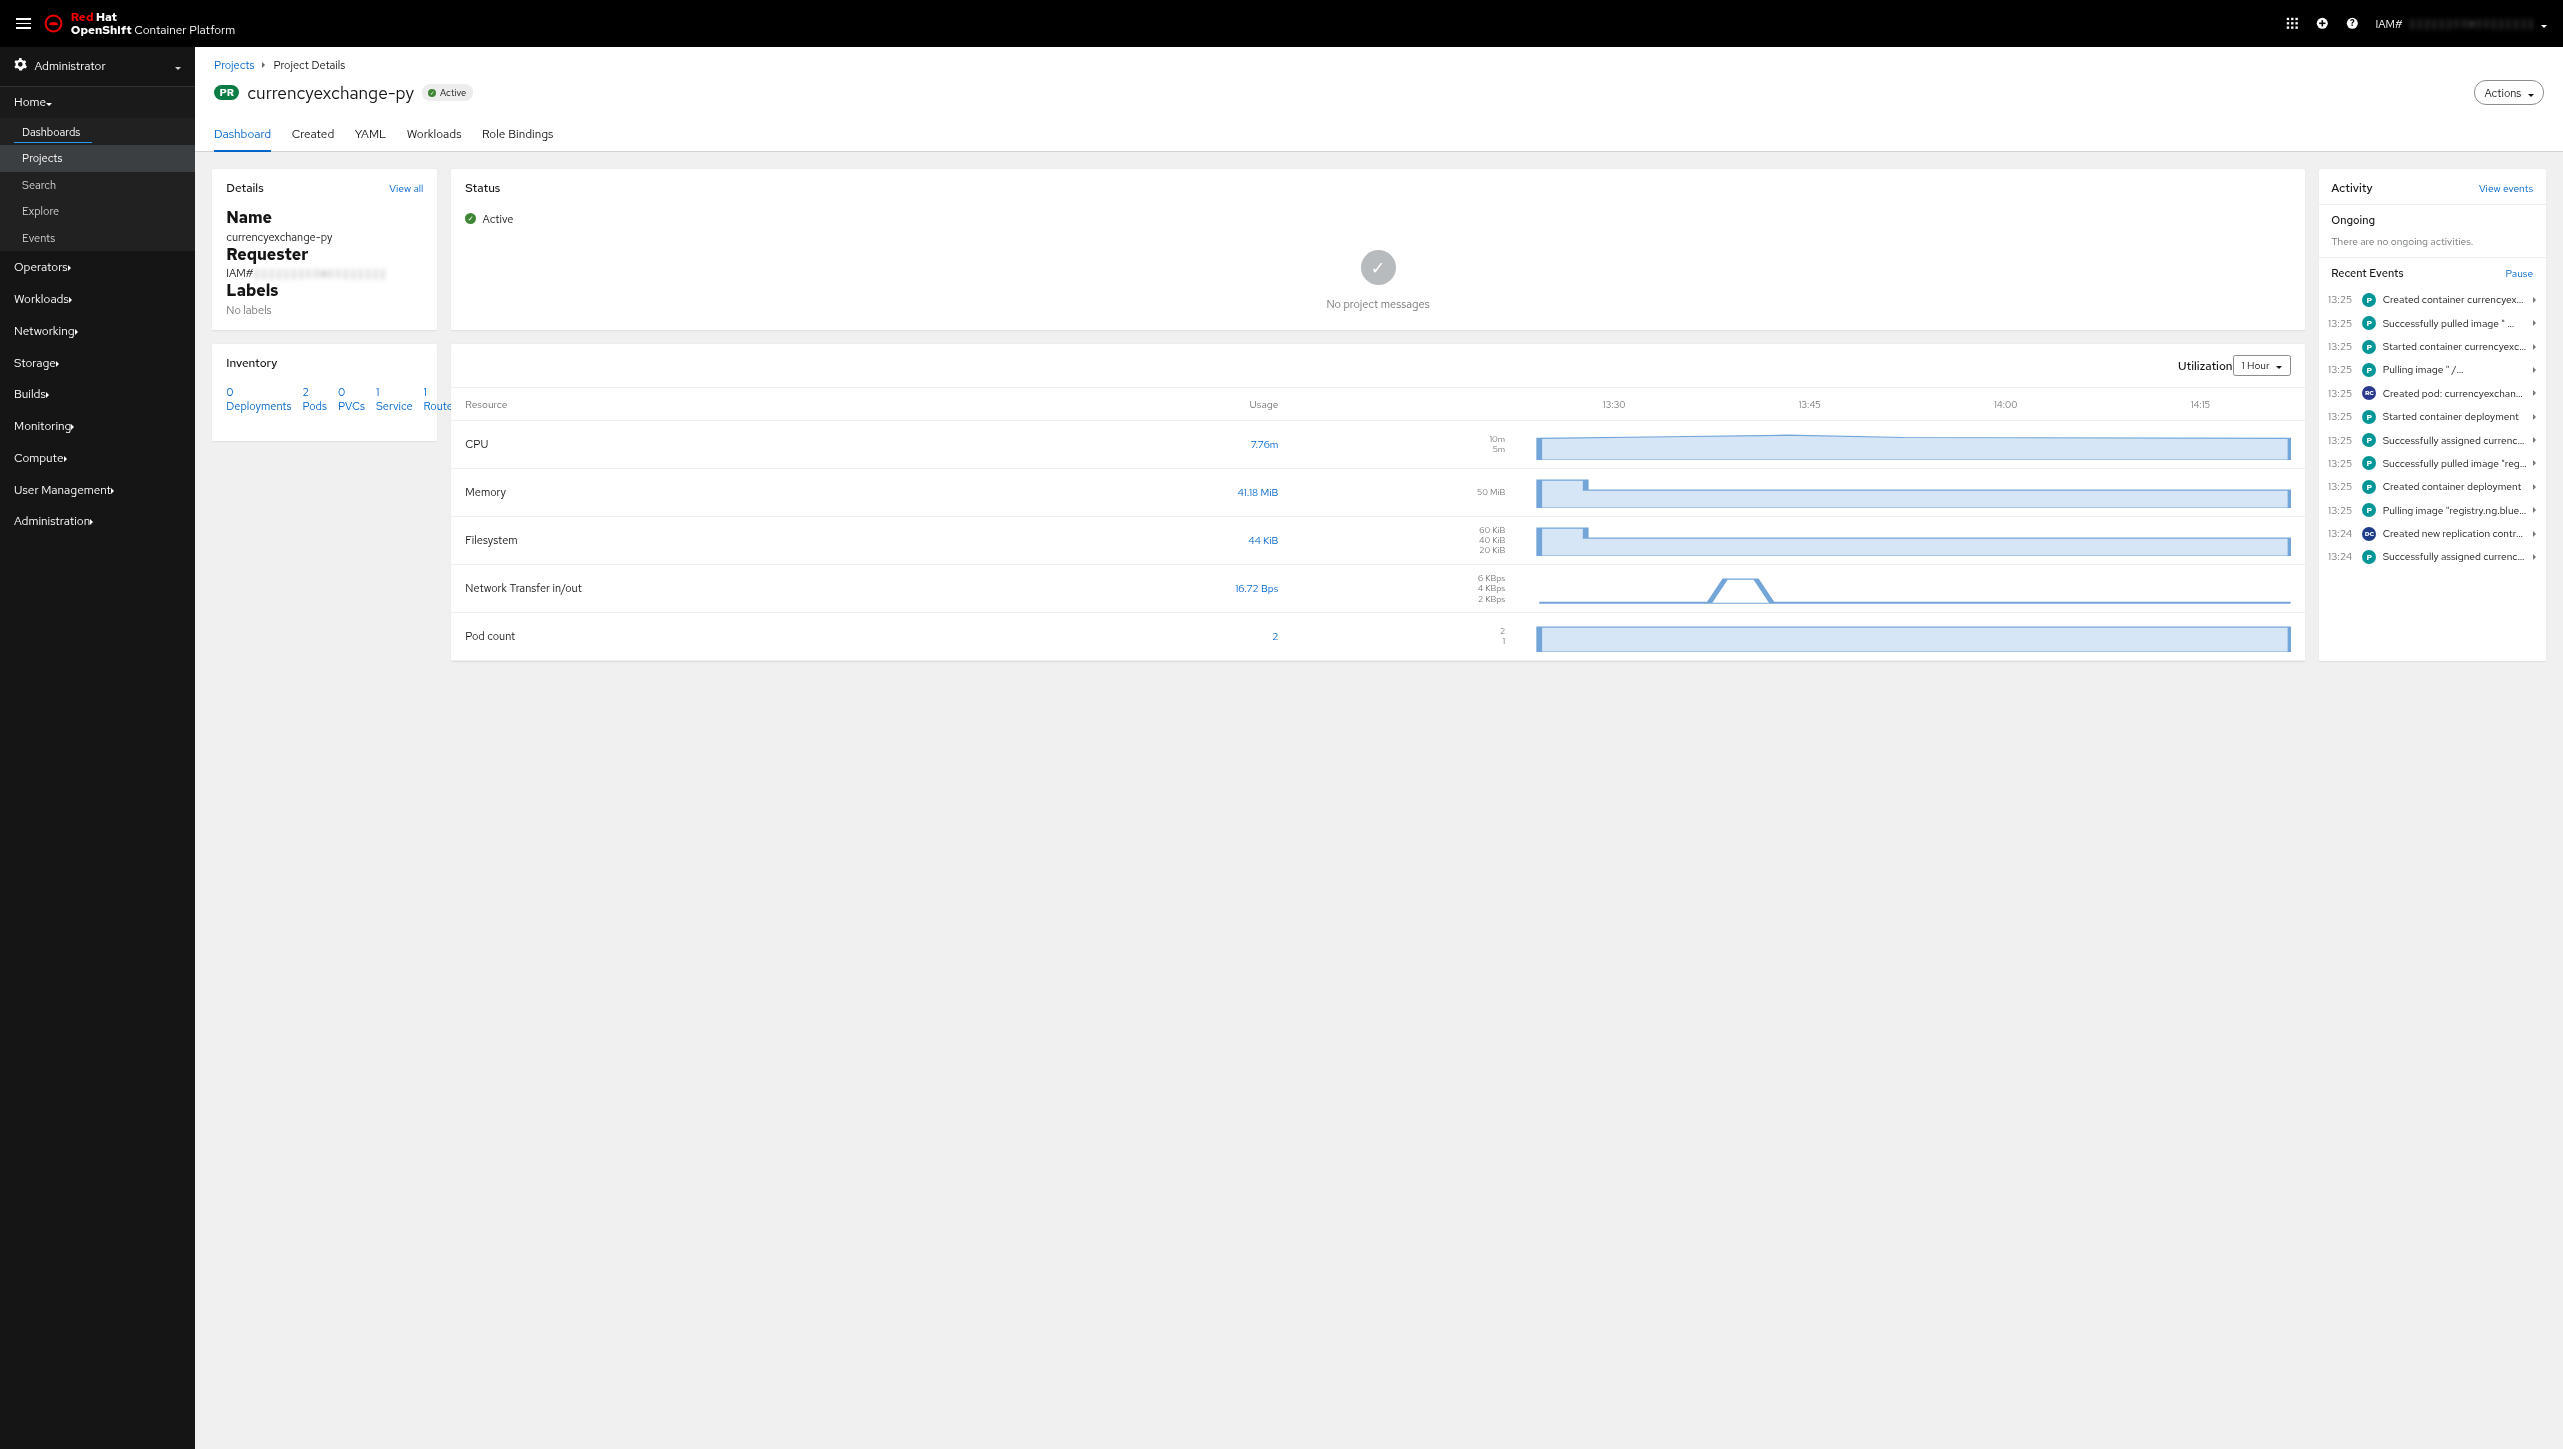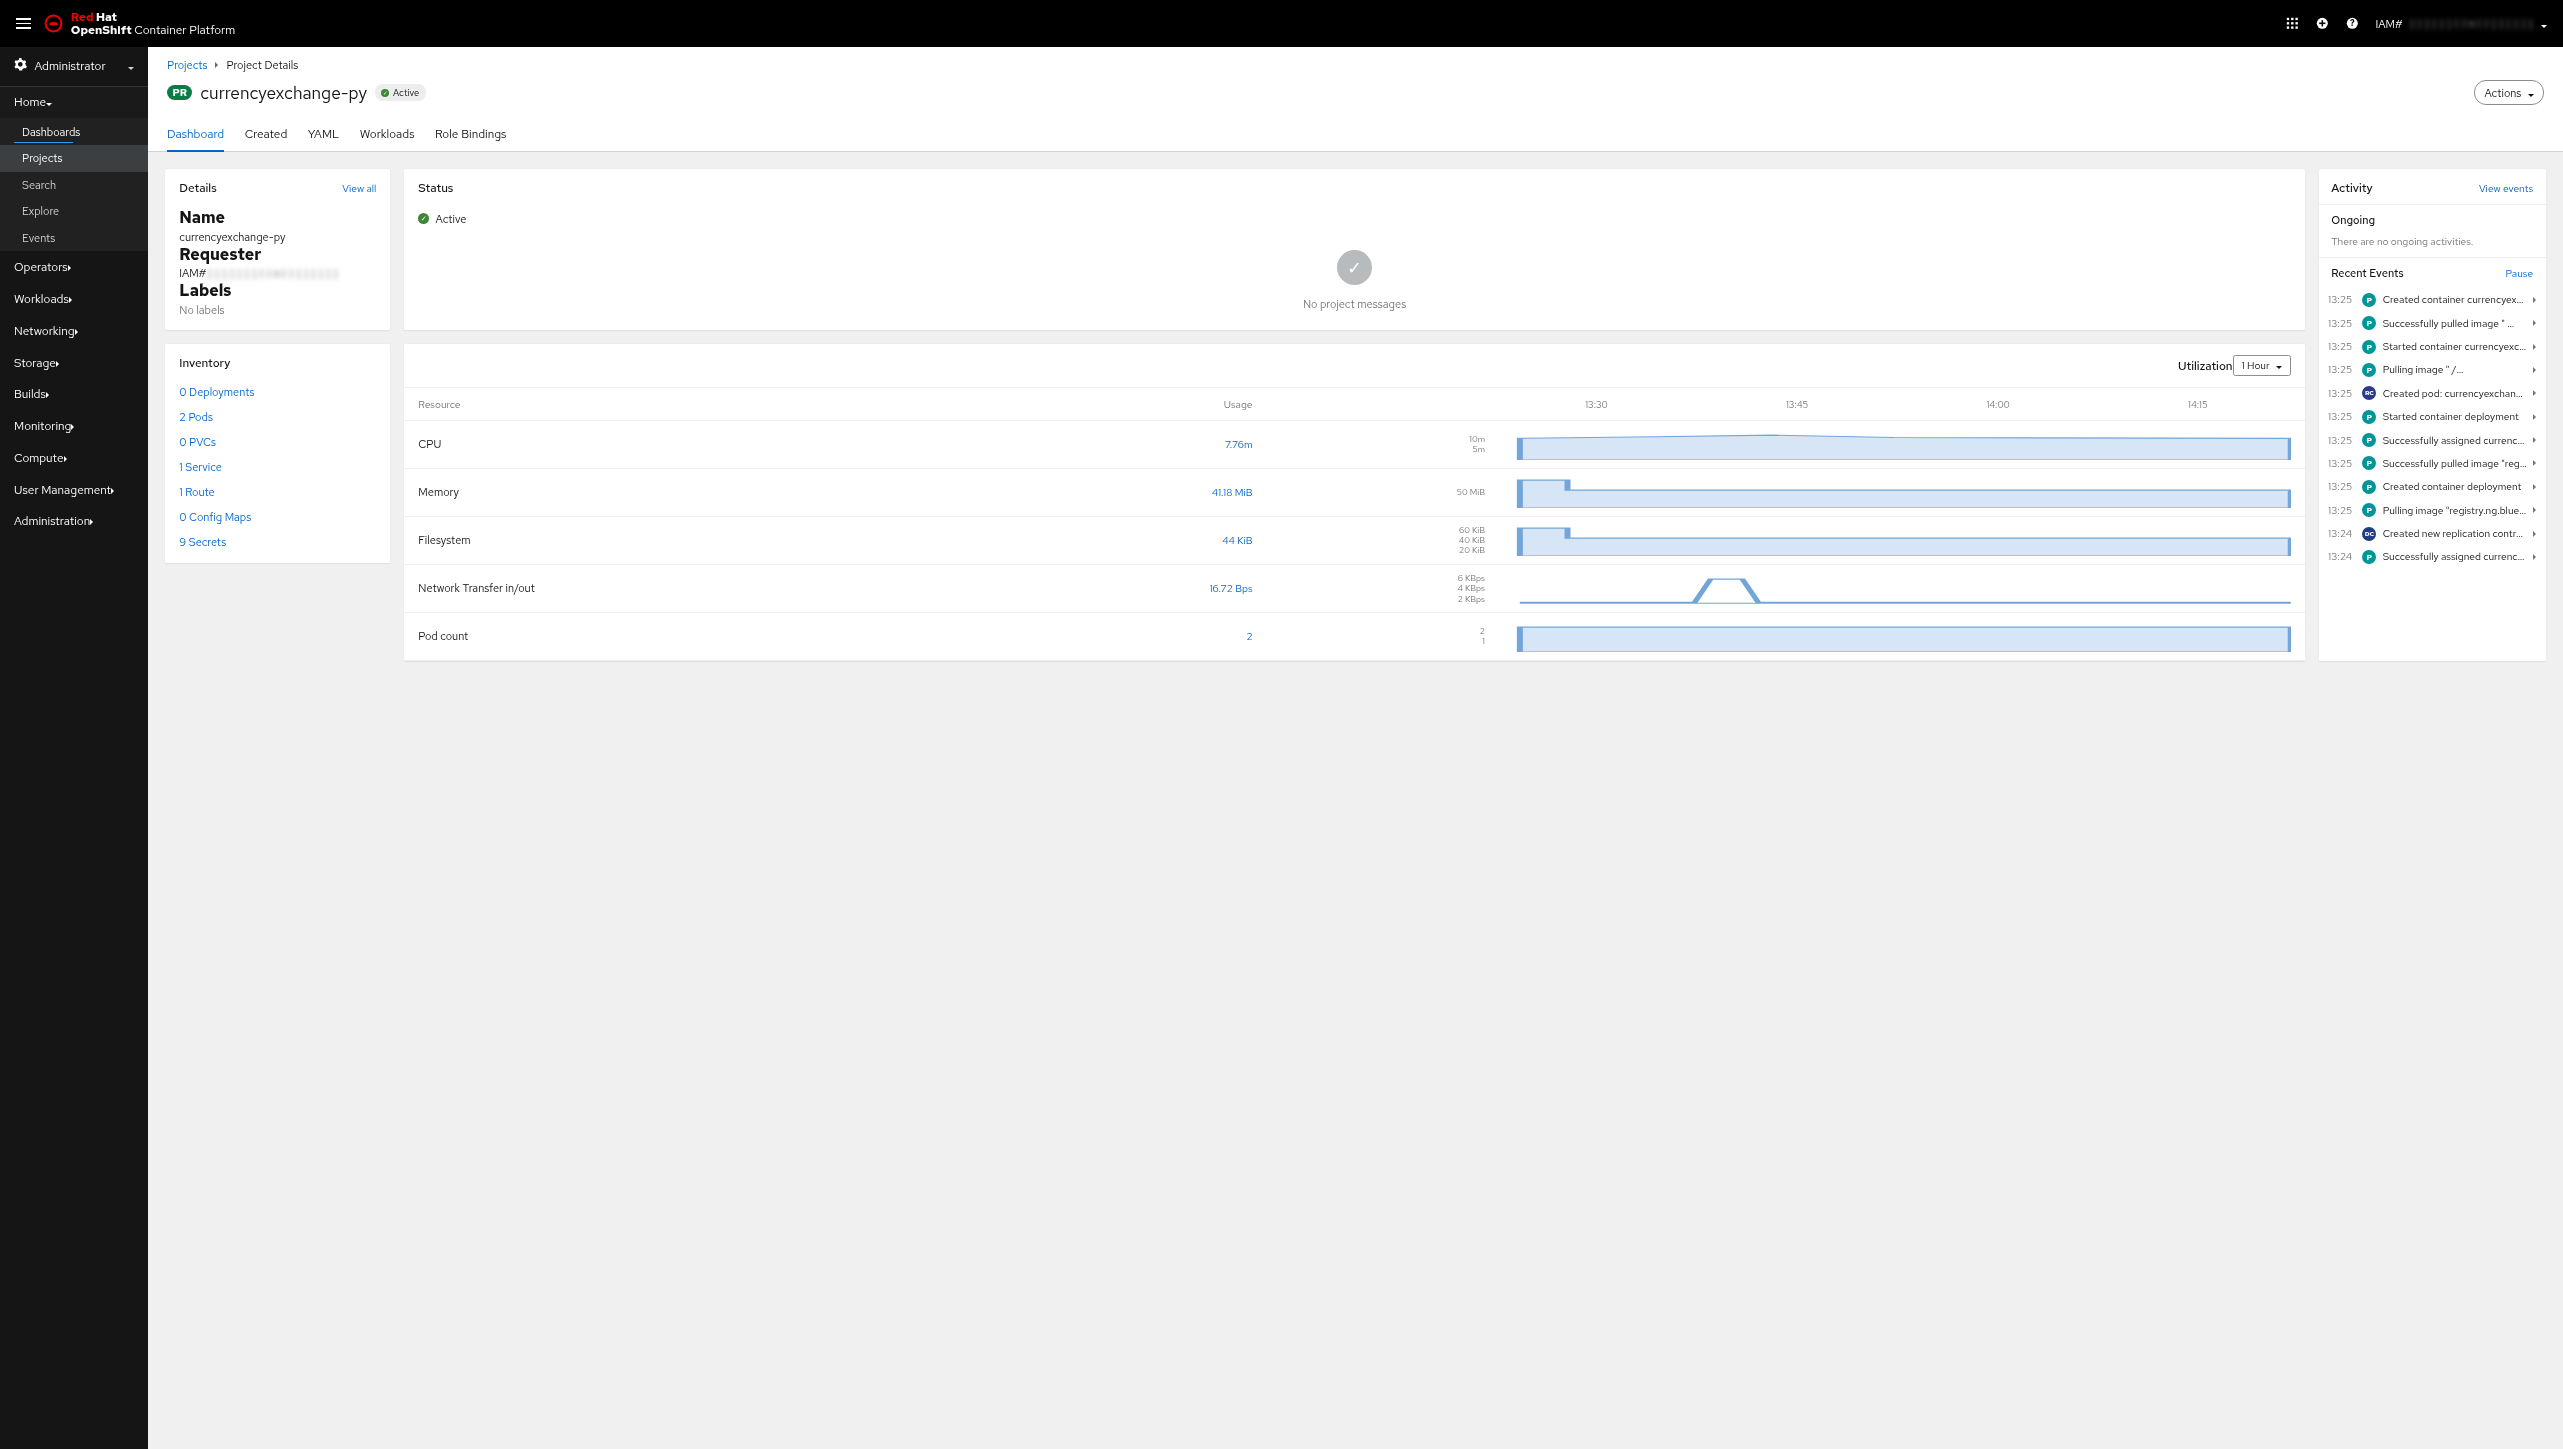--- a/index.html
+++ b/index.html
@@ -15,21 +15,21 @@
 .brand-text{line-height:1.1}
 .brand-text .line1{font-weight:700;font-size:11.8px}
 .brand-text .line2{font-size:11.8px}
 .brand-text .line1 .hat{color:#e00}
 .topbar-right{display:flex;align-items:center;gap:17.3px}
 .topbar-right .tb-icon{cursor:pointer;color:#fff;display:flex;align-items:center}
 .topbar-right svg{width:14px;height:14px;fill:#fff}
 .user-chip{display:flex;align-items:center;gap:6.3px;cursor:pointer;font-size:11px}
 .user-blur{filter:blur(2.4px);opacity:.6;font-family:monospace;letter-spacing:0.8px}
 .layout{display:flex;height:calc(100vh - 47px)}
-.sidebar{width:148px;background:#151515;color:#d2d2d2;overflow-y:auto;font-size:11px}
+.sidebar{width:195px;background:#151515;color:#d2d2d2;overflow-y:auto;font-size:11px}
 .persp{display:flex;align-items:center;justify-content:space-between;padding:11px 14px;border-bottom:0.8px solid #333;cursor:pointer}
 .persp-left{display:flex;align-items:center;gap:7.9px;color:#fff;font-size:11.8px}
 .nav-sec{padding:7.9px 14px;display:flex;align-items:center;justify-content:flex-start;cursor:pointer;color:#fff;font-size:11.8px}
 .nav-sec.active{background:#1a1a1a}
 .nav-sub{background:#212121}
 .nav-sub .item{padding:6.3px 14px 6.3px 22px;cursor:pointer;color:#d2d2d2;font-size:11px}
 .nav-sub .item.active{background:#3c3f42;color:#fff}
 .nav-sub .item.db{color:#fff;position:relative}
 .nav-sub .item.db::before{content:'';position:absolute;left:14px;bottom:1.6px;width:40%;height:1.6px;background:#2b9af3}
 .content{flex:1;overflow-y:auto;background:#f0f0f0}
@@ -51,21 +51,21 @@
 .tab.active::after{content:'';position:absolute;left:0;right:0;bottom:-0.8px;height:1.6px;background:#06c}
 .dash{display:grid;grid-template-columns:225px 1fr 227px;gap:14px;padding:17.3px}
 .card{background:#fff;border-radius:1.6px;box-shadow:0 0.8px 1.6px rgba(0,0,0,.08)}
 .card-h{padding:11px 14px;display:flex;align-items:center;justify-content:space-between;font-size:11.8px;font-weight:500}
 .card-h .link{color:#06c;font-weight:400;font-size:10.2px;cursor:pointer}
 .card-b{padding:0 14px 12.6px}
 .det-label{font-size:16px;font-weight:700;margin-top:0}
 .det-val{font-size:11px;margin-top:1.6px}
 .muted{color:#737679}
 .col-left{display:flex;flex-direction:column;gap:14px}
-.inv-list{display:flex;flex-direction:column;gap:11px;padding:3.1px 14px 14px}
+.inv-list{display:flex;flex-direction:row;gap:11px;padding:3.1px 14px 14px}
 .inv-list a{color:#06c;font-size:11px}
 .col-mid{display:flex;flex-direction:column;gap:14px}
 .status-body{padding:4.7px 14px 19px;text-align:center}
 .status-line{display:flex;align-items:center;gap:6.3px;text-align:left;margin-bottom:23.6px}
 .ok-circle{width:11px;height:11px;border-radius:50%;background:#3e8635;display:inline-flex;align-items:center;justify-content:center;color:#fff;font-size:7px}
 .big-check{width:35px;height:35px;border-radius:50%;background:#b8bbbe;margin:7.9px auto 12.6px;display:flex;align-items:center;justify-content:center;color:#fff;font-size:17.3px}
 .no-msg{color:#737679}
 .util-head{display:flex;align-items:center;justify-content:flex-end;padding:11px 14px}
 .util-head .tt{font-size:11.8px;font-weight:500}
 .dur-dd{border:0.8px solid #8a8d90;padding:3.1px 7.9px;border-radius:2.4px;cursor:pointer;display:flex;align-items:center;gap:6.3px;font-size:10.2px}

